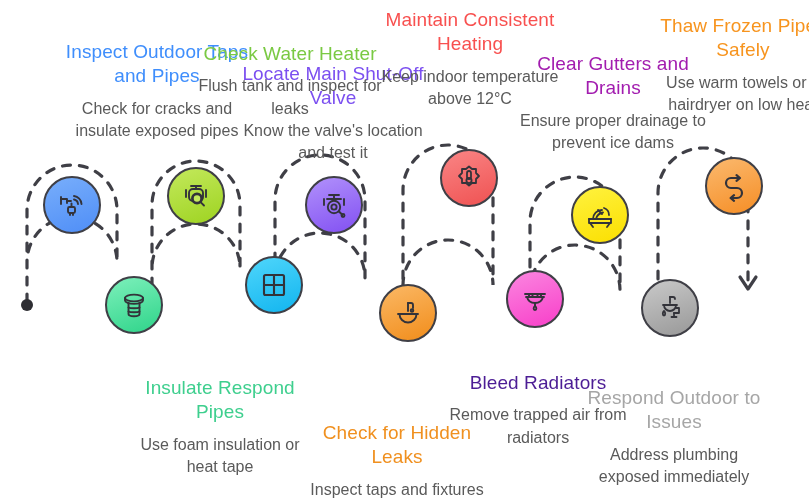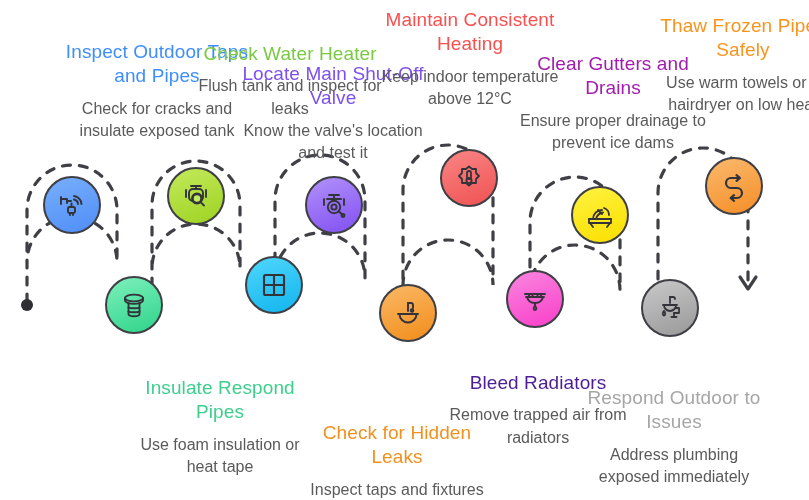--- a/index.html
+++ b/index.html
@@ -274,21 +274,21 @@
           <path d="M21 8H13a5 5 0 0 0 0 10h6a5 5 0 0 1 0 10h-6"></path>
           <path d="M18.5 5.2 22 8l-3.5 2.8"></path>
           <path d="M16 25.2 12.6 28l3.4 2.8"></path>
         </g>
       </svg>
     </div>
   </div>
 
   <div class="cap above" style="left:62px;top:40px">
     <div class="ttl" style="color:#3f8efc">Inspect Outdoor Taps and Pipes</div>
-    <div class="dsc">Check for cracks and insulate exposed tank</div>
+    <div class="dsc">Check for cracks and insulate exposed pipes</div>
   </div>
 
   <div class="cap below" style="left:125px;top:376px">
     <div class="ttl" style="color:#3ecf8e">Insulate Respond Pipes</div>
     <div class="dsc">Use foam insulation or heat tape</div>
   </div>
 
   <div class="cap above" style="left:195px;top:42px">
     <div class="ttl" style="color:#7ac943">Check Water Heater</div>
     <div class="dsc">Flush tank and inspect for leaks</div>

